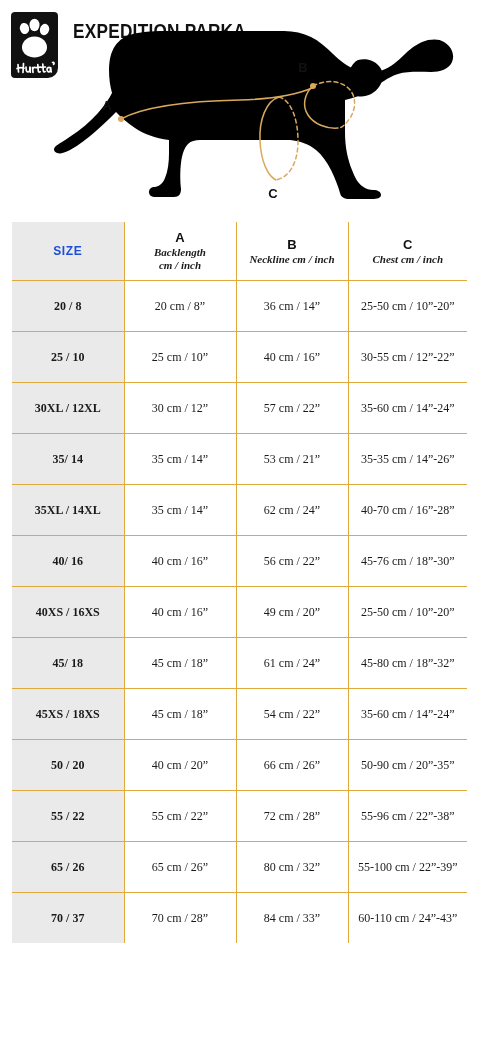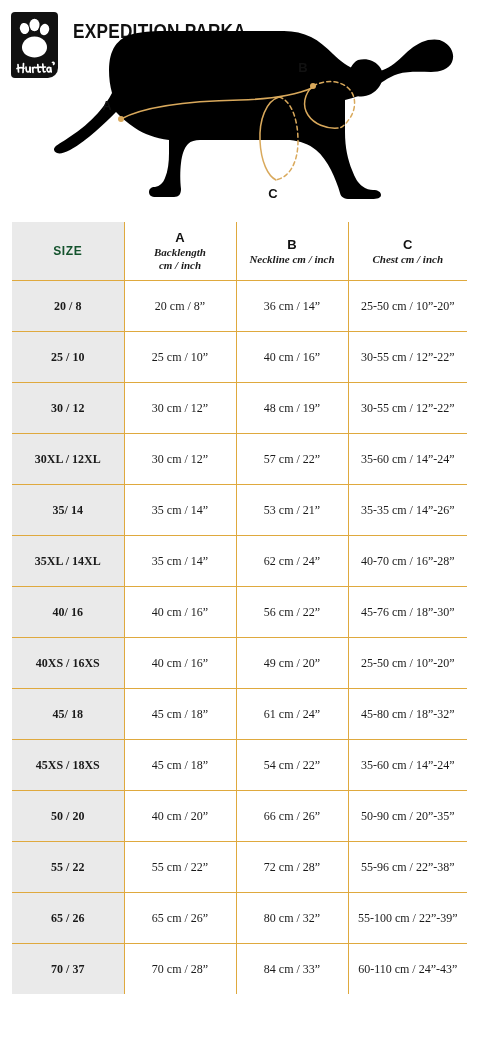--- a/index.html
+++ b/index.html
@@ -89,21 +89,21 @@
     height: 58px;
     background: #ffffff;
     font-weight: normal;
   }
   .size-table thead th.size-head {
     background: #eaeaea;
     font-family: "Liberation Sans Narrow", "Liberation Sans", sans-serif;
     font-weight: bold;
     font-size: 12px;
     letter-spacing: 0.6px;
-    color: #14532d;
+    color: #1d4ed8;
   }
   .head-letter {
     display: block;
     font-family: "Liberation Sans Narrow", "Liberation Sans", sans-serif;
     font-weight: bold;
     font-size: 13px;
     line-height: 15px;
     color: #111111;
     margin-bottom: 1px;
   }
@@ -292,34 +292,20 @@
         </td>
         <td>
           <span class="cell-text">40 cm / 16”</span>
         </td>
         <td>
           <span class="cell-text">30-55 cm / 12”-22”</span>
         </td>
       </tr>
       <tr>
         <td class="size-cell">
-          <span class="cell-text">30 / 12</span>
-        </td>
-        <td>
-          <span class="cell-text">30 cm / 12”</span>
-        </td>
-        <td>
-          <span class="cell-text">48 cm / 19”</span>
-        </td>
-        <td>
-          <span class="cell-text">30-55 cm / 12”-22”</span>
-        </td>
-      </tr>
-      <tr>
-        <td class="size-cell">
           <span class="cell-text">30XL / 12XL</span>
         </td>
         <td>
           <span class="cell-text">30 cm / 12”</span>
         </td>
         <td>
           <span class="cell-text">57 cm / 22”</span>
         </td>
         <td>
           <span class="cell-text">35-60 cm / 14”-24”</span>

